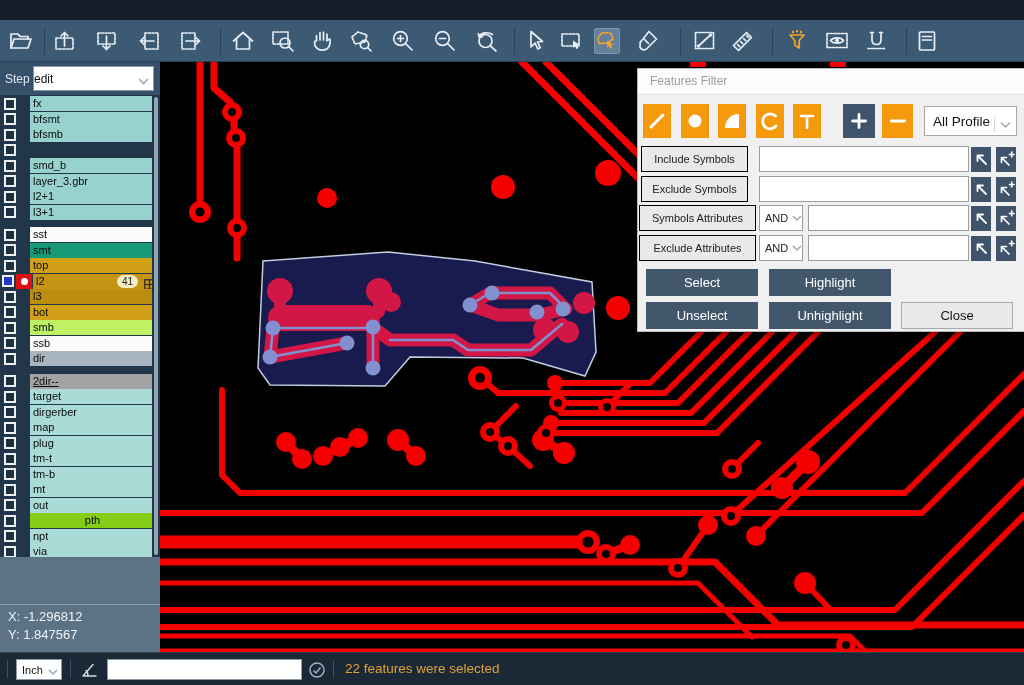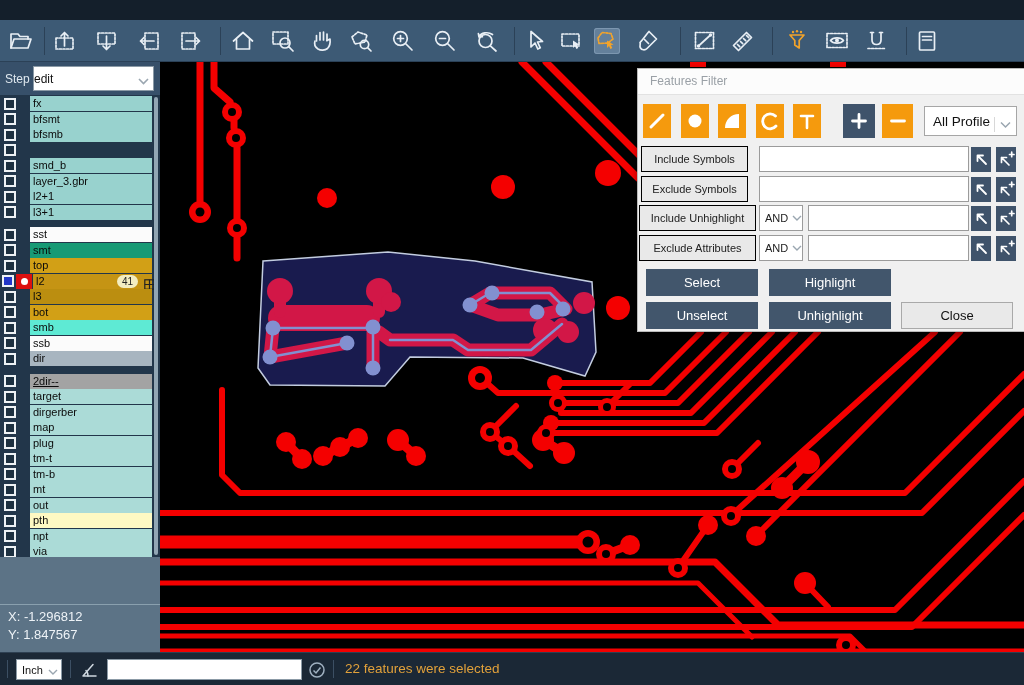--- a/index.html
+++ b/index.html
@@ -534,21 +534,21 @@
       </div>
       <div class="layer-row">
         <span class="lchk"></span>
 
         <span class="lname" style="background: rgb(210, 160, 22);">bot</span>
 
       </div>
       <div class="layer-row">
         <span class="lchk"></span>
 
-        <span class="lname" style="background: #5eead4;">smb</span>
+        <span class="lname" style="background: #bef264;">smb</span>
 
       </div>
       <div class="layer-row">
         <span class="lchk"></span>
 
         <span class="lname" style="background: rgb(251, 251, 251);">ssb</span>
 
       </div>
       <div class="layer-row">
         <span class="lchk"></span>
@@ -607,21 +607,21 @@
       </div>
       <div class="layer-row">
         <span class="lchk"></span>
 
         <span class="lname" style="background: rgb(171, 219, 215);">out</span>
 
       </div>
       <div class="layer-row">
         <span class="lchk"></span>
 
-        <span class="lname" style="background: #fef9c3;">pth</span>
+        <span class="lname" style="background: #84cc16; text-align: center;">pth</span>
 
       </div>
       <div class="layer-row">
         <span class="lchk"></span>
 
         <span class="lname" style="background: rgb(171, 219, 215);">npt</span>
 
       </div>
       <div class="layer-row">
         <span class="lchk"></span>
@@ -697,21 +697,21 @@
     <button class="abtn a1">
       <svg width="20" height="25" viewBox="0 0 20 25">
           <path d="M15 17 L6.5 8.5 M6.5 8.5 V14 M6.5 8.5 H12" stroke="#fff" stroke-width="1.8" fill="none" stroke-linecap="round"></path>
         </svg></button>
     <button class="abtn a2">
       <svg width="20" height="25" viewBox="0 0 20 25">
           <path d="M13 18 L5.5 10.5 M5.5 10.5 V15.5 M5.5 10.5 H10.5 M13.5 7.5 H18 M15.7 5.2 V9.7" stroke="#fff" stroke-width="1.7" fill="none" stroke-linecap="round"></path>
         </svg></button>
   </div>
   <div class="frow wide" style="top:136px">
-    <div class="frow-label">Include Unhighlight</div>
+    <div class="frow-label">Symbols Attributes</div>
     <div class="and-select">
       <span>AND</span>
       <svg width="10" height="7" style="margin-left:4px">
           <path d="M1 1 L5 5 L9 1" stroke="#9aa6b0" stroke-width="1.4" fill="none"></path>
         </svg>
     </div>
     <input class="frow-input" style="">
     <button class="abtn a1">
       <svg width="20" height="25" viewBox="0 0 20 25">
           <path d="M15 17 L6.5 8.5 M6.5 8.5 V14 M6.5 8.5 H12" stroke="#fff" stroke-width="1.8" fill="none" stroke-linecap="round"></path>

